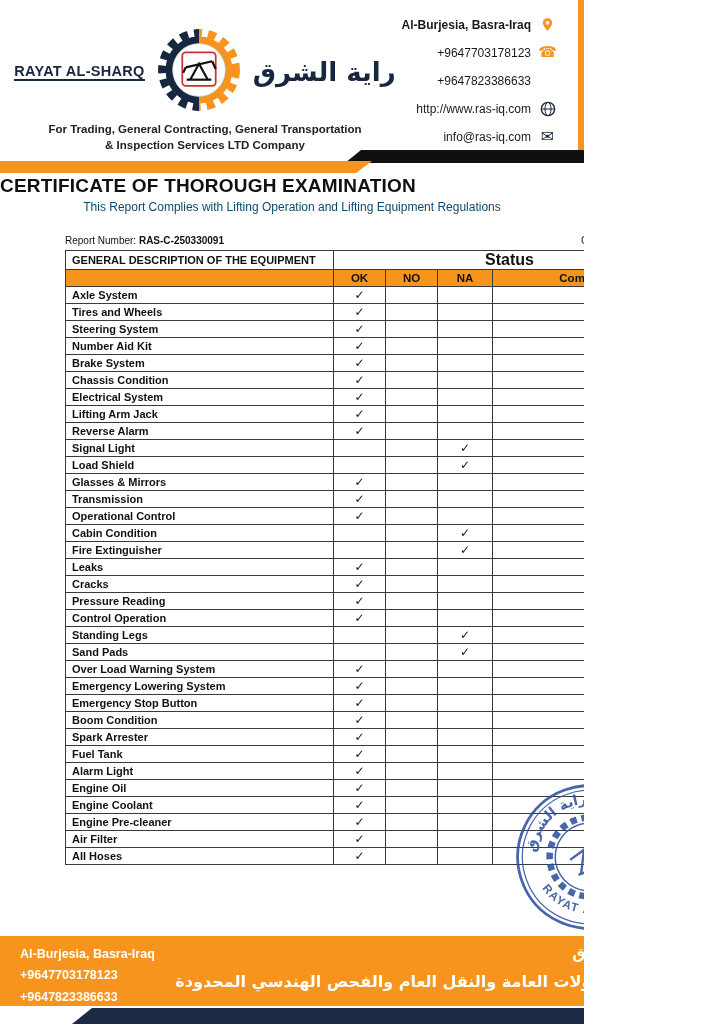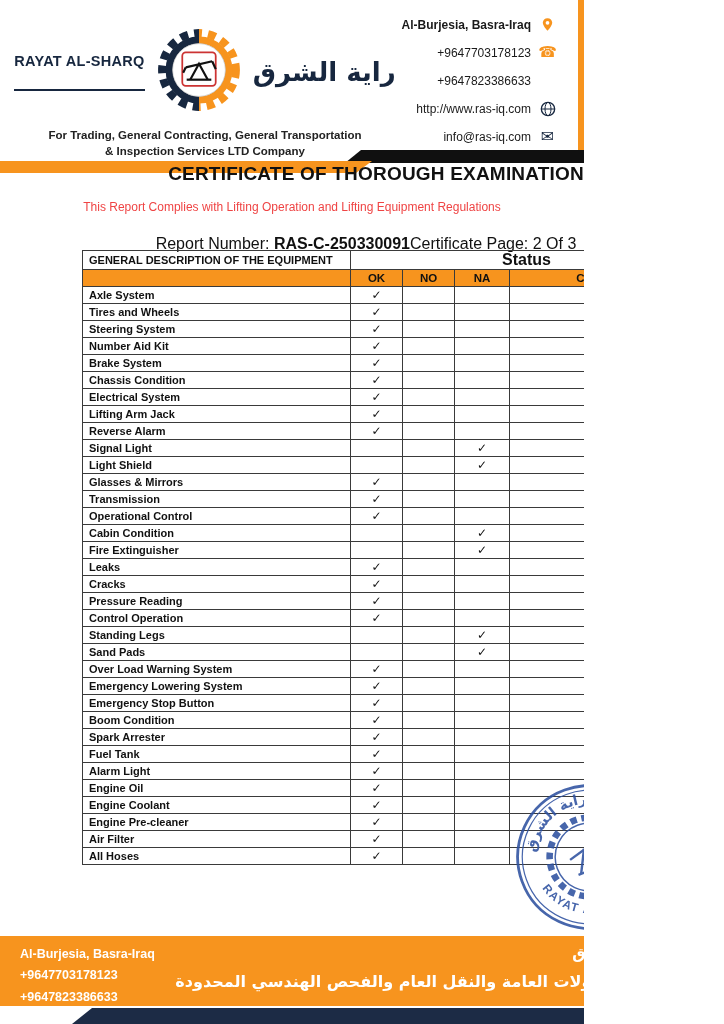--- a/index.html
+++ b/index.html
@@ -16,37 +16,37 @@
   .right-stripe{position:absolute;top:0;right:0;width:6px;height:158px;background:var(--orange);}
   .contact-block{position:absolute;top:16px;right:28px;display:flex;flex-direction:column;gap:11px;align-items:flex-end;}
   .contact-line{display:flex;align-items:center;gap:8px;font-size:12px;color:#1a1a1a;}
   .contact-line .c-text{white-space:nowrap;}
   .contact-line.bold .c-text{font-weight:700;}
   .c-icon{width:17px;height:17px;display:inline-flex;align-items:center;justify-content:center;}
   .glyph-phone{color:var(--orange);font-size:15px;line-height:1;font-family:"DejaVu Sans",sans-serif;}
   .glyph-mail{color:var(--navy);font-size:16px;line-height:1;font-family:"DejaVu Sans",sans-serif;}
 
   .logo-block{position:absolute;top:26px;left:30px;width:350px;display:flex;align-items:center;justify-content:center;gap:10px;}
-  .company-en{color:var(--navy);font-weight:800;font-size:14.5px;letter-spacing:.3px;border-bottom:2px solid var(--navy);padding-bottom:20px;white-space:nowrap;}
+  .company-en{color:var(--navy);font-weight:800;font-size:14.5px;letter-spacing:.3px;border-bottom:2px solid var(--navy);padding-bottom:0;white-space:nowrap;}
   .company-ar{color:var(--navy);font-weight:800;font-size:26px;white-space:nowrap;font-family:"DejaVu Sans",sans-serif;}
-  .tagline{position:absolute;top:128px;left:5px;width:400px;text-align:center;font-size:11.5px;font-weight:700;color:#222;line-height:1.35;}
+  .tagline{position:absolute;top:122px;left:5px;width:400px;text-align:center;font-size:11.5px;font-weight:700;color:#222;line-height:1.35;}
 
   .bar-black{position:absolute;top:150px;left:345px;right:0;height:13px;background:#101010;clip-path:polygon(16px 0,100% 0,100% 100%,0 100%);}
   .bar-orange{position:absolute;top:161px;left:0;width:372px;height:12px;background:var(--orange);clip-path:polygon(0 0,100% 0,calc(100% - 16px) 100%,0 100%);}
 
   
-  .title{position:absolute;top:163px;left:0;width:100%;text-align:right;font-size:19px;font-weight:800;color:#111;letter-spacing:.2px;}
-  .subtitle{position:absolute;top:200px;left:0;width:100%;text-align:center;font-size:12px;color:#ef4444;}
-
-  .report-row{position:absolute;top:235px;left:56px;width:620px;display:flex;justify-content:center;font-size:16px;color:#111;}
+  .title{position:absolute;top:175px;left:0;width:100%;text-align:left;font-size:19px;font-weight:800;color:#111;letter-spacing:.2px;}
+  .subtitle{position:absolute;top:200px;left:0;width:100%;text-align:center;font-size:12px;color:#0c4a6e;}
+
+  .report-row{position:absolute;top:235px;left:65px;width:620px;display:flex;justify-content:space-between;font-size:10px;color:#111;}
   .report-row .lbl{font-weight:400;}
   .report-row .val{font-weight:700;}
 
   
-  .eq-table{position:absolute;top:250px;left:82px;width:620px;border-collapse:collapse;table-layout:fixed;}
+  .eq-table{position:absolute;top:250px;left:65px;width:620px;border-collapse:collapse;table-layout:fixed;}
   .eq-table th,.eq-table td{border:1px solid #3a3a3a;height:17px;padding:0 6px;overflow:hidden;white-space:nowrap;vertical-align:middle;}
   .eq-header{text-align:left;font-size:11px;font-weight:800;color:#111;}
   .status-header{text-align:center;font-size:16px;font-weight:800;color:#111;}
   .status-col-header{background:var(--orange);font-size:11.5px;font-weight:800;color:#111;}
   .eq-name{font-weight:700;font-size:11px;color:#111;}
   .status-cell{text-align:center;font-size:12px;color:#111;padding:0;}
   .status-cell.checked{font-weight:400;}
 
   
   .stamp{position:absolute;top:782px;left:514px;width:150px;height:150px;transform:rotate(-20deg);opacity:.88;}
@@ -247,21 +247,21 @@
           <td class="status-cell"></td>
         </tr>
         <tr>
           <td class="eq-name">Signal Light</td>
           <td class="status-cell"></td>
           <td class="status-cell"></td>
           <td class="status-cell checked">✓</td>
           <td class="status-cell"></td>
         </tr>
         <tr>
-          <td class="eq-name">Light Shield</td>
+          <td class="eq-name">Load Shield</td>
           <td class="status-cell"></td>
           <td class="status-cell"></td>
           <td class="status-cell checked">✓</td>
           <td class="status-cell"></td>
         </tr>
         <tr>
           <td class="eq-name">Glasses &amp; Mirrors</td>
           <td class="status-cell checked">✓</td>
           <td class="status-cell"></td>
           <td class="status-cell"></td>

